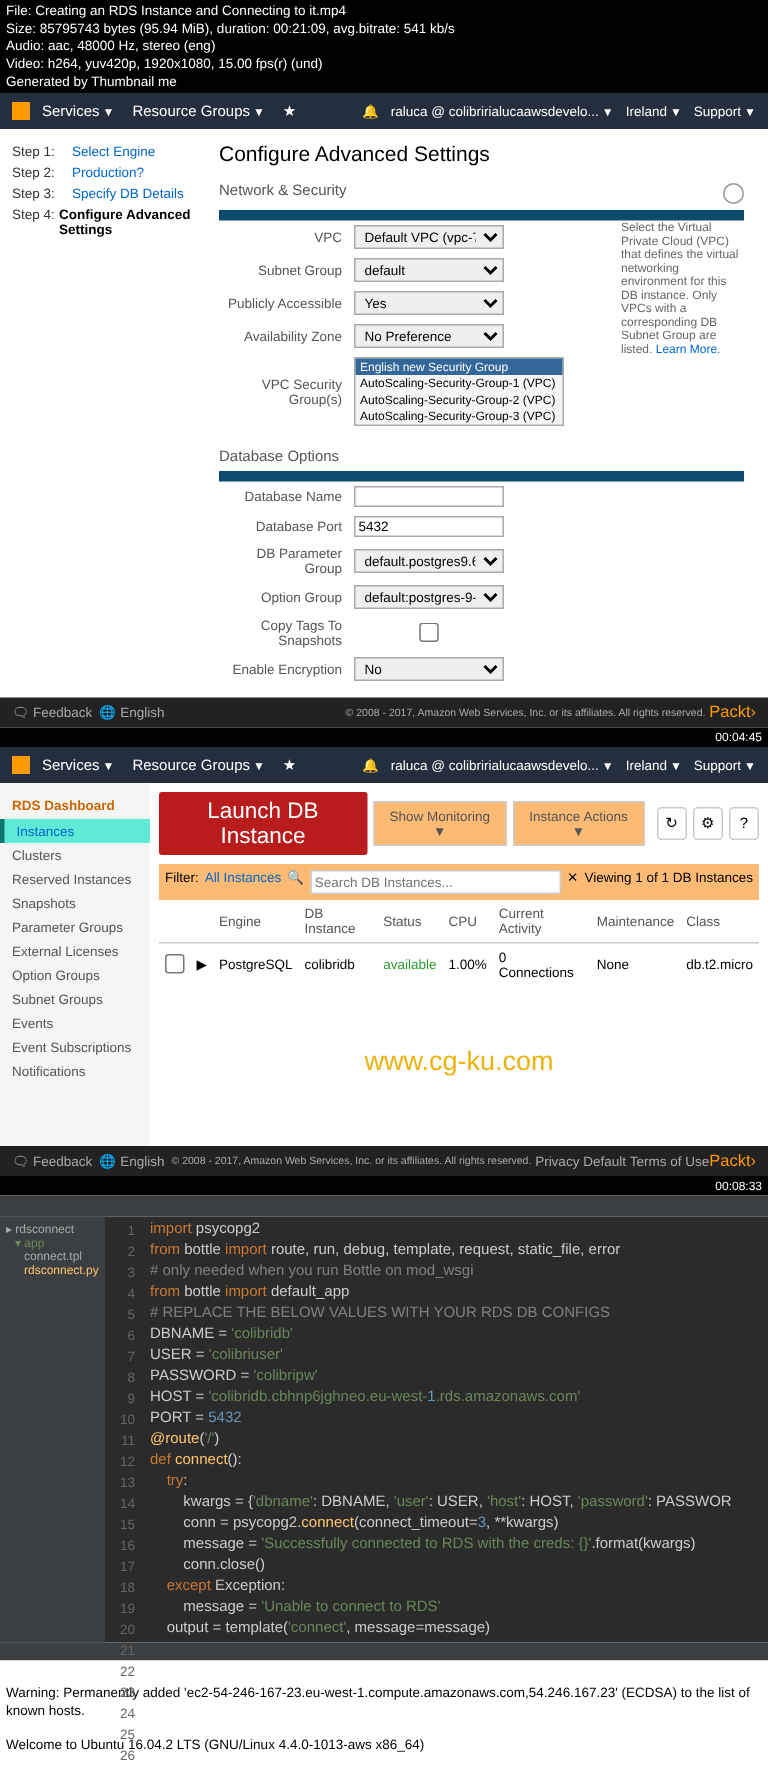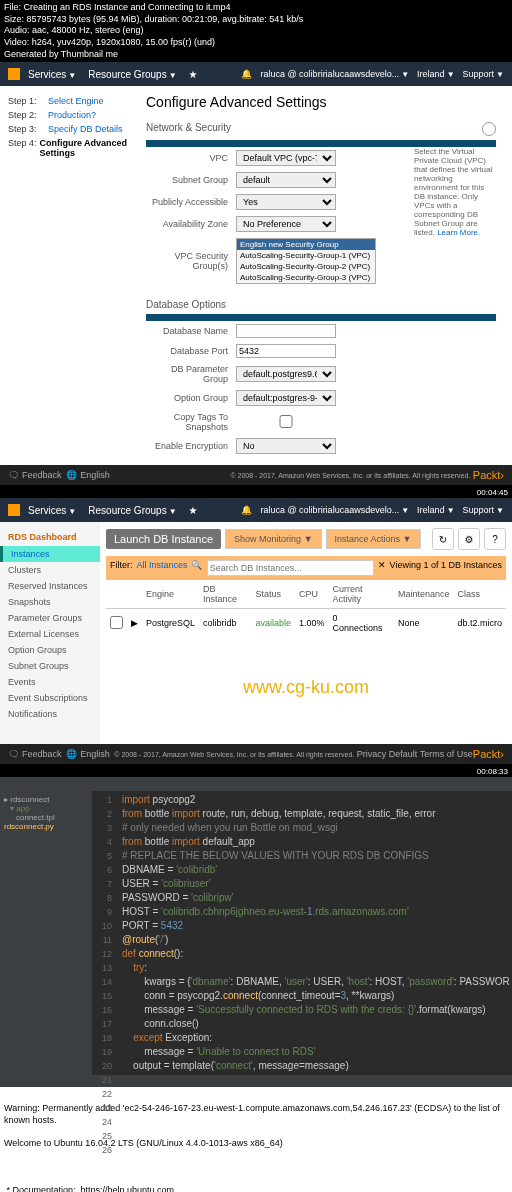--- a/index.html
+++ b/index.html
@@ -34,32 +34,32 @@
 .footer1 .spacer{flex:1}
 .packt{color:#f90;font-size:11px}
 .time{color:#fff;font-size:8px}
 .rdspage{display:flex;background:#fff}
 .sidebar{width:100px;background:#f5f5f5;font-size:9px;padding:6px 0}
 .sidebar .hdr{color:#c60;font-weight:bold;padding:4px 8px}
 .sidebar .item{padding:3px 8px;color:#555;cursor:pointer}
 .sidebar .item.active{border-left:3px solid #0f766e;color:#06c;background:#5eead4}
 .rdsmain{flex:1;padding:6px}
 .btnbar{display:flex;gap:4px;align-items:center;margin-bottom:6px}
-.btn-primary{background:#737373;color:#fff;padding:4px 8px;font-size:11px;border:none;border-radius:2px;cursor:pointer}
+.btn-primary{background:#b91c1c;color:#fff;padding:4px 8px;font-size:15px;border:none;border-radius:2px;cursor:pointer}
 .btn-plain{background:#fdba74;border:1px solid #ccc;padding:4px 8px;font-size:9px;cursor:pointer;color:#555}
 .iconbtn{width:22px;height:22px;border:1px solid #ccc;border-radius:3px;cursor:pointer;display:flex;align-items:center;justify-content:center}
 .filterbar{display:flex;background:#fdba74;padding:4px;font-size:9px;gap:4px}
 .filterbar input{flex:1;padding:2px;font-size:9px;border:1px solid #ccc}
 .table{width:100%;font-size:9px;border-collapse:collapse}
 .table th{text-align:left;padding:4px;border-bottom:1px solid #ccc;color:#555;font-weight:normal}
 .table td{padding:4px}
 .avail{color:#393}
 .watermark{text-align:center;color:#ecb20f;font-size:18px;padding:40px 0}
 .ide{background:#2b2b2b;color:#ccc;font-family:Consolas,monospace;font-size:10px;display:flex}
-.ide-side{width:92px;background:#3c3f41;font-size:8px;color:#aaa;padding:4px}
+.ide-side{width:70px;background:#3c3f41;font-size:8px;color:#aaa;padding:4px}
 .ide-main{flex:1;position:relative}
 .gutter{position:absolute;left:0;top:0;width:24px;text-align:right;color:#666;padding:2px 4px;line-height:14px;font-size:9px}
 .code{padding:2px 2px 2px 30px;line-height:14px;white-space:pre;overflow:hidden}
 .kw{color:#cc7832}
 .str{color:#6a8759}
 .fn{color:#ffc66d}
 .cm{color:#808080}
 .num{color:#6897bb}
 .curline{background:#214283;display:block;width:100%}
 .term{background:#fff;color:#000;font-family:Consolas,monospace;font-size:9px;padding:4px;white-space:pre-wrap;line-height:1.3}
@@ -268,21 +268,21 @@
 <span class="packt">Packt›</span>
 </div>
 <div style="background:#000;text-align:right;padding:1px 4px"><span class="time">00:08:33</span></div>
 
 <div style="background:#3c3f41;height:14px"></div>
 <div class="ide">
 <div class="ide-side">
 <div>▸ rdsconnect</div>
 <div style="margin-left:6px;color:#6a8759">▾ app</div>
 <div style="margin-left:12px">connect.tpl</div>
-<div style="color:#ffc66d">rdsconnect.py</div>
+<div style="margin-left:12px;color:#ffc66d">rdsconnect.py</div>
 </div>
 <div class="ide-main">
 <div class="gutter" id="gutter">1<br>2<br>3<br>4<br>5<br>6<br>7<br>8<br>9<br>10<br>11<br>12<br>13<br>14<br>15<br>16<br>17<br>18<br>19<br>20<br>21<br>22<br>23<br>24<br>25<br>26<br></div>
 <div class="code" id="codearea"><div class=""><span class="kw">import</span> psycopg2</div><div class=""><span class="kw">from</span> bottle <span class="kw">import</span> route, run, debug, template, request, static_file, error</div><div class=""></div><div class=""><span class="cm"># only needed when you run Bottle on mod_wsgi</span></div><div class=""><span class="kw">from</span> bottle <span class="kw">import</span> default_app</div><div class=""></div><div class=""><span class="cm"># REPLACE THE BELOW VALUES WITH YOUR RDS DB CONFIGS</span></div><div class="">DBNAME = <span class="str">'colibridb'</span></div><div class="">USER = <span class="str">'colibriuser'</span></div><div class="">PASSWORD = <span class="str">'colibripw'</span></div><div class="">HOST = <span class="str">'colibridb.cbhnp6jghneo.eu-west-<span class="num">1</span>.rds.amazonaws.com'</span></div><div class="">PORT = <span class="num">5432</span></div><div class=""></div><div class="curline"></div><div class=""><span class="fn">@route</span>(<span class="str">'/'</span>)</div><div class=""><span class="kw">def</span> <span class="fn">connect</span>():</div><div class=""></div><div class="">    <span class="kw">try</span>:</div><div class="">        kwargs = {<span class="str">'dbname'</span>: DBNAME, <span class="str">'user'</span>: USER, <span class="str">'host'</span>: HOST, <span class="str">'password'</span>: PASSWOR</div><div class="">        conn = psycopg2.<span class="fn">connect</span>(connect_timeout=<span class="num">3</span>, **kwargs)</div><div class="">        message = <span class="str">'Successfully connected to RDS with the creds: {}'</span>.format(kwargs)</div><div class="">        conn.close()</div><div class="">    <span class="kw">except</span> Exception:</div><div class="">        message = <span class="str">'Unable to connect to RDS'</span></div><div class=""></div><div class="">    output = template(<span class="str">'connect'</span>, message=message)</div></div>
 </div>
 </div>
 <div style="background:#3c3f41;height:12px"></div>
 
 <div class="term">
 <div>Warning: Permanently added 'ec2-54-246-167-23.eu-west-1.compute.amazonaws.com,54.246.167.23' (ECDSA) to the list of known hosts.</div>

